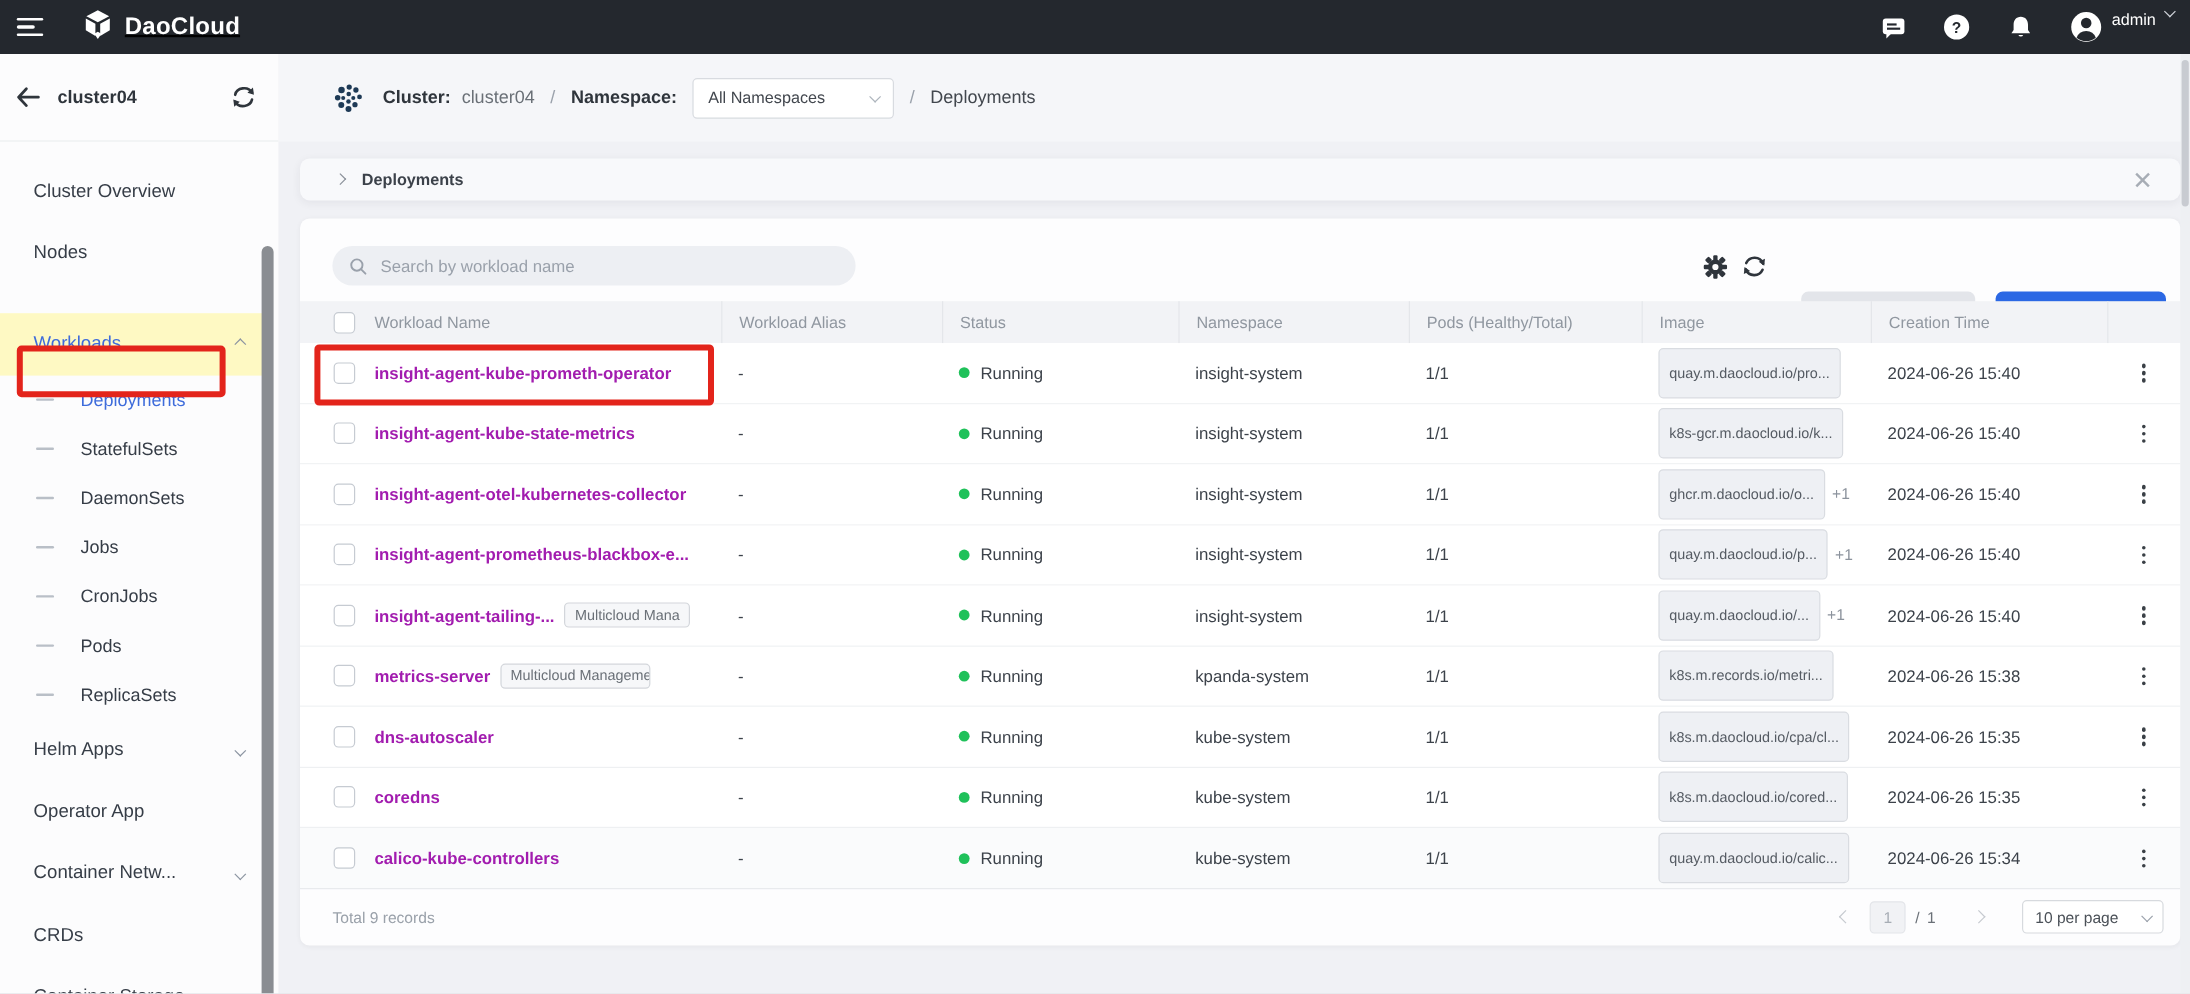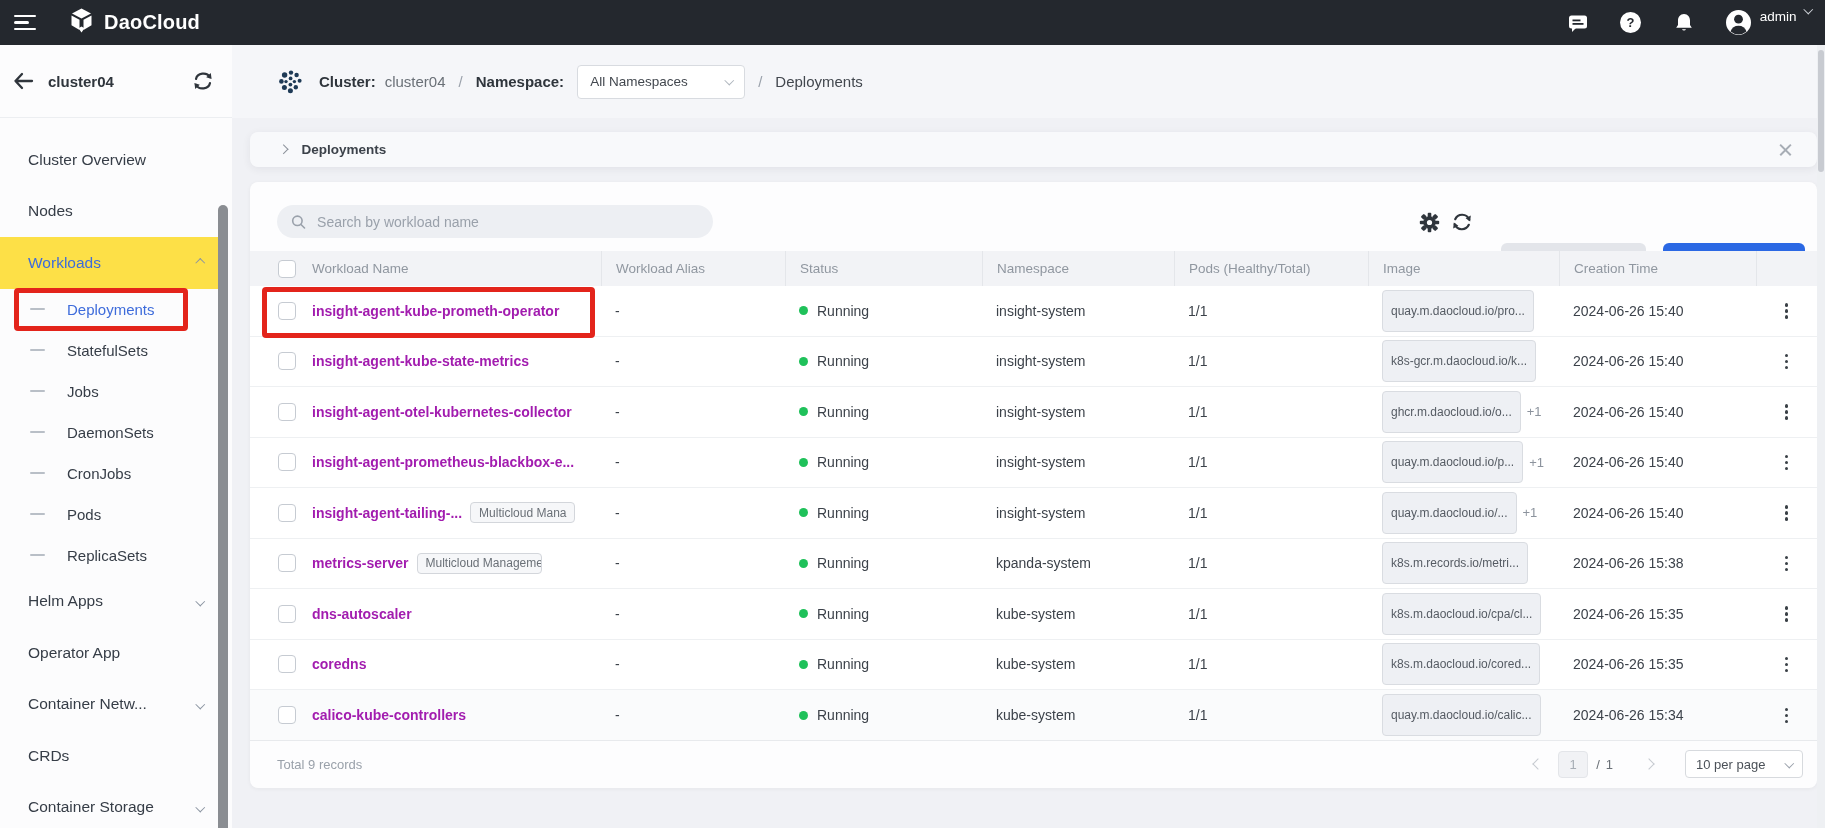--- a/index.html
+++ b/index.html
@@ -4,21 +4,21 @@
 <style>
   html,body{margin:0;padding:0;background:#dfe1e6;}
   *{box-sizing:border-box;font-family:"Liberation Sans",sans-serif;}
   #screen{position:relative;width:1825px;height:828px;background:#f0f1f5;overflow:hidden;}
 
   
   .topbar{position:absolute;left:0;top:0;width:1825px;height:45px;background:#24282e;display:flex;align-items:center;z-index:30;}
   .hamburger{width:22px;margin-left:14px;cursor:pointer;}
   .hamburger i{display:block;height:2.5px;background:#fff;border-radius:2px;margin:4px 0;}
   .hamburger i:nth-child(2){width:70%;}
-  .brand{display:flex;align-items:center;margin-left:32px;gap:9px;}
+  .brand{display:flex;align-items:center;margin-left:32px;gap:9px;text-decoration:underline;}
   .brand-name{color:#fff;font-size:20px;font-weight:700;letter-spacing:.2px;}
   .top-right{margin-left:auto;display:flex;align-items:center;gap:29px;margin-right:14px;}
   .top-ico{width:24px;height:24px;display:flex;align-items:center;justify-content:center;cursor:pointer;}
   .admin-wrap{display:flex;gap:8px;cursor:pointer;}
   .admin-name{color:#fff;font-size:13.5px;}
   .chv{display:inline-block;width:8px;height:8px;border-right:2px solid #99a1ac;border-bottom:2px solid #99a1ac;}
   .chv.down{transform:rotate(45deg);}
   .chv.up{transform:rotate(-135deg);}
   .chv.right{transform:rotate(-45deg);}
   .chv.sm{width:6.5px;height:6.5px;border-width:1.5px;}
@@ -26,21 +26,21 @@
 
   
   .sidebar{position:absolute;left:0;top:45px;width:232px;height:783px;background:#fcfcfd;z-index:20;}
   .side-head{height:73px;display:flex;align-items:center;padding:0 18px 0 12px;border-bottom:1px solid #eceef1;}
   .side-cluster{font-size:15px;font-weight:600;color:#2f353c;margin-left:14px;}
   .side-switch{margin-left:auto;cursor:pointer;display:flex;}
   .nav{position:absolute;left:0;top:89px;right:13px;}
   .nav-item{display:flex;align-items:center;height:51.5px;padding:0 16px 0 28px;font-size:15.5px;color:#363d47;cursor:pointer;}
   .nav-item.sub{height:41px;padding-left:30px;font-size:15px;}
   .nav-item .dash{width:15px;height:2.5px;background:#b9bfc7;border-radius:2px;margin-right:22px;flex:none;}
-  .nav-item.active-parent{background:#fde047;color:#3e6cdb;}
+  .nav-item.active-parent{background:#fef9c3;color:#3e6cdb;margin-top:24px;}
   .nav-item.active{color:#3e6cdb;}
   .nav-item .chv{margin-left:auto;border-color:#8b94a1;}
   .side-scroll{position:absolute;left:218px;top:120px;width:10px;bottom:0;}
   .side-scroll .thumb{position:absolute;left:0;top:40px;width:10px;height:668px;background:#8a8d92;border-radius:5px;}
 
   
   .crumbs{position:absolute;left:232px;top:45px;right:0;height:73px;background:#f5f6f9;display:flex;align-items:center;padding-left:46px;gap:9px;z-index:5;}
   .crumb-label{font-size:15px;font-weight:700;color:#2f353c;}
   .crumb-value{font-size:15px;color:#6a7077;}
   .crumb-sep{font-size:15px;color:#9aa1ab;margin:0 4px;}
@@ -198,25 +198,25 @@
       <div class="nav-item sub active">
           <span class="dash"></span>
           <span>Deployments</span>
         </div>
       <div class="nav-item sub">
           <span class="dash"></span>
           <span>StatefulSets</span>
         </div>
       <div class="nav-item sub">
           <span class="dash"></span>
-          <span>Jobs</span>
+          <span>DaemonSets</span>
         </div>
       <div class="nav-item sub">
           <span class="dash"></span>
-          <span>DaemonSets</span>
+          <span>Jobs</span>
         </div>
       <div class="nav-item sub">
           <span class="dash"></span>
           <span>CronJobs</span>
         </div>
       <div class="nav-item sub">
           <span class="dash"></span>
           <span>Pods</span>
         </div>
       <div class="nav-item sub">

